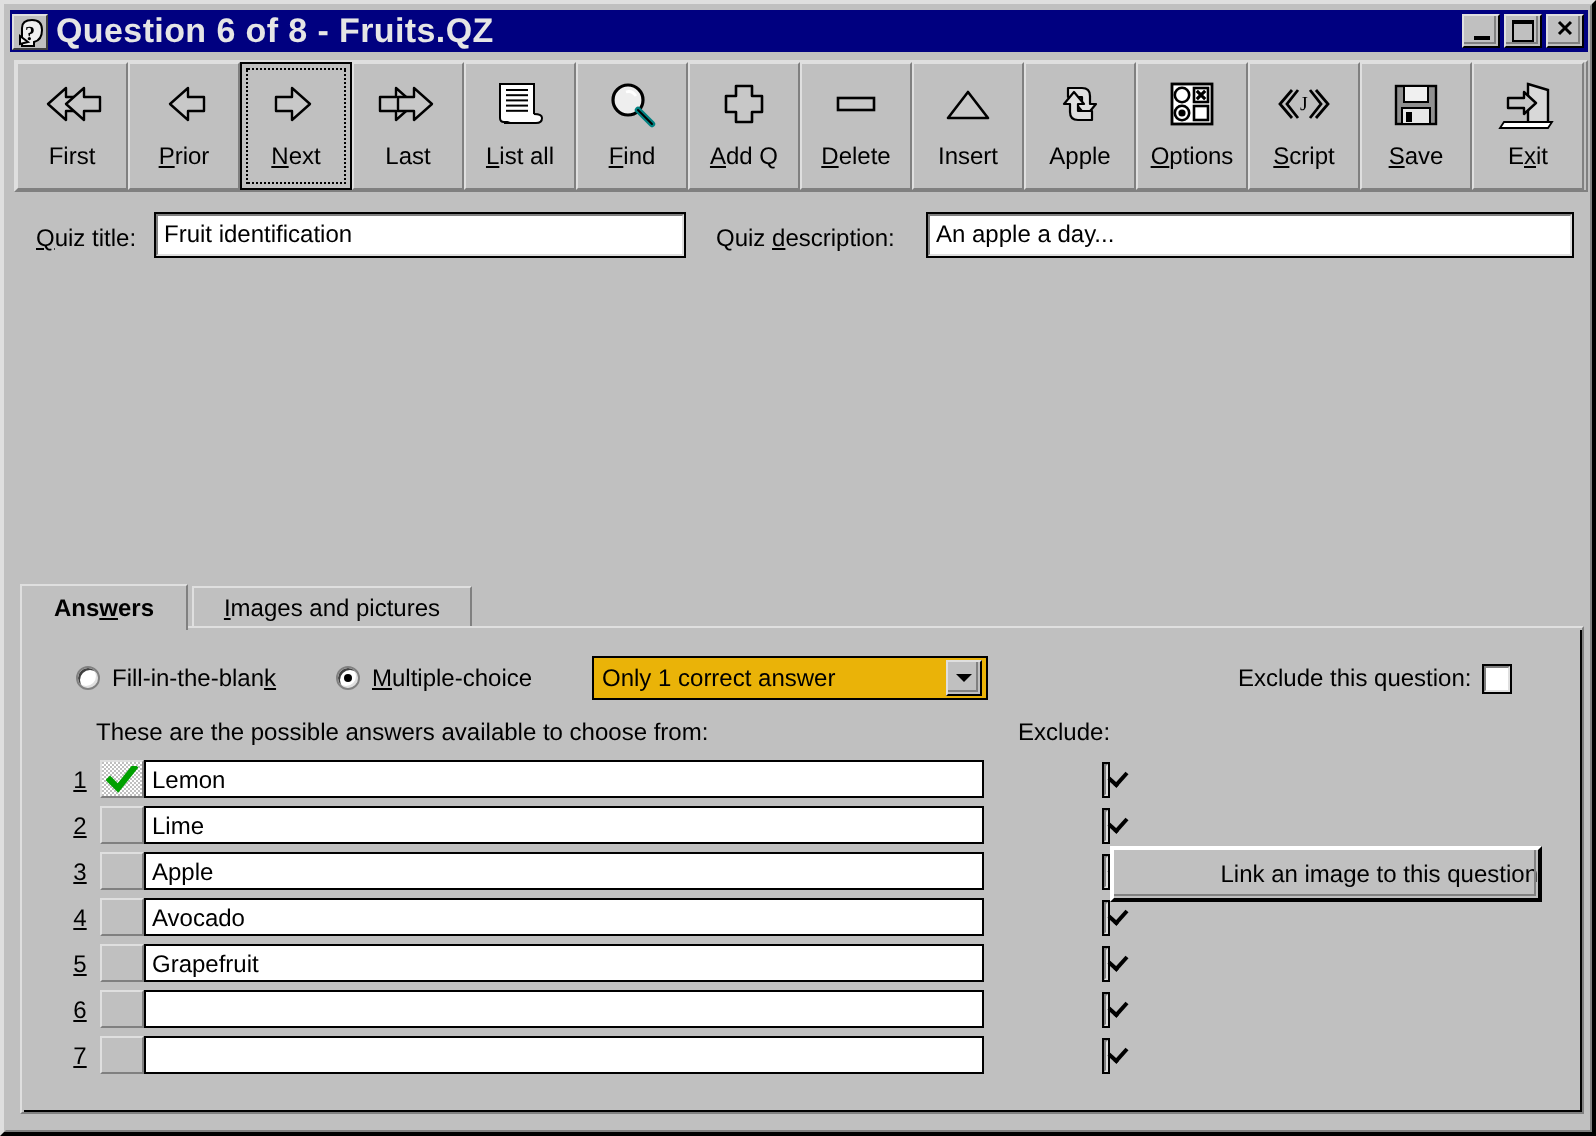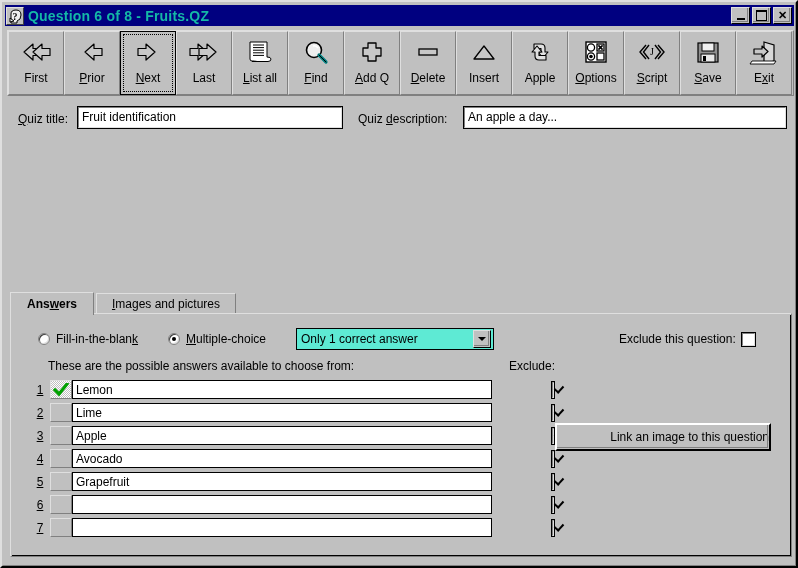--- a/index.html
+++ b/index.html
@@ -41,21 +41,21 @@
   .title-icon {
     width: 18px; height: 18px; margin-left: 1px; margin-right: 4px;
     background: #c0c0c0;
     border-left: 1px solid #dfdfdf; border-top: 1px solid #dfdfdf;
     border-right: 1px solid #404040; border-bottom: 1px solid #404040;
     position: relative; flex: none;
     box-sizing: border-box;
   }
   .title-icon svg { position:absolute; left:1px; top:1px; }
   .title-text {
-    color: #14b8a6; font-weight: bold; font-size: 14px;
+    color: #e5e5e5; font-weight: bold; font-size: 17px;
     letter-spacing: 0.2px; white-space: nowrap;
   }
   .title-buttons {
     margin-left: auto; display: flex; gap: 2px; padding-right: 2px;
   }
   .tbtn {
     width: 19px; height: 17px; background: #c0c0c0;
     border-left: 1px solid #dfdfdf; border-top: 1px solid #dfdfdf;
     border-right: 1px solid #000; border-bottom: 1px solid #000;
     position: relative; box-sizing: border-box;
@@ -206,21 +206,21 @@
     border-right: 1px solid #dfdfdf; border-bottom: 1px solid #dfdfdf;
     outline: 1px solid #000; outline-offset: 0;
     box-sizing: border-box; position: relative; flex:none;
   }
   .checkbox.on::after {
     content:""; position:absolute; left:3px; top:1px; width:4px; height:7px;
     border: solid #000; border-width: 0 2px 2px 0;
     transform: rotate(42deg);
   }
   .combo {
-    position:absolute; background:#5eead4;
+    position:absolute; background:#eab308;
     border: 1px solid #000;
     box-sizing:border-box; display:flex; align-items:center;
     font-size:12px;
   }
   .combo .val { padding-left:4px; flex:1; }
   .combo .arrowbtn {
     width: 18px; height: 18px; margin-right:2px;
     background: #c0c0c0;
     border-left: 1px solid #dfdfdf; border-top: 1px solid #dfdfdf;
     border-right: 1px solid #000; border-bottom: 1px solid #000;

